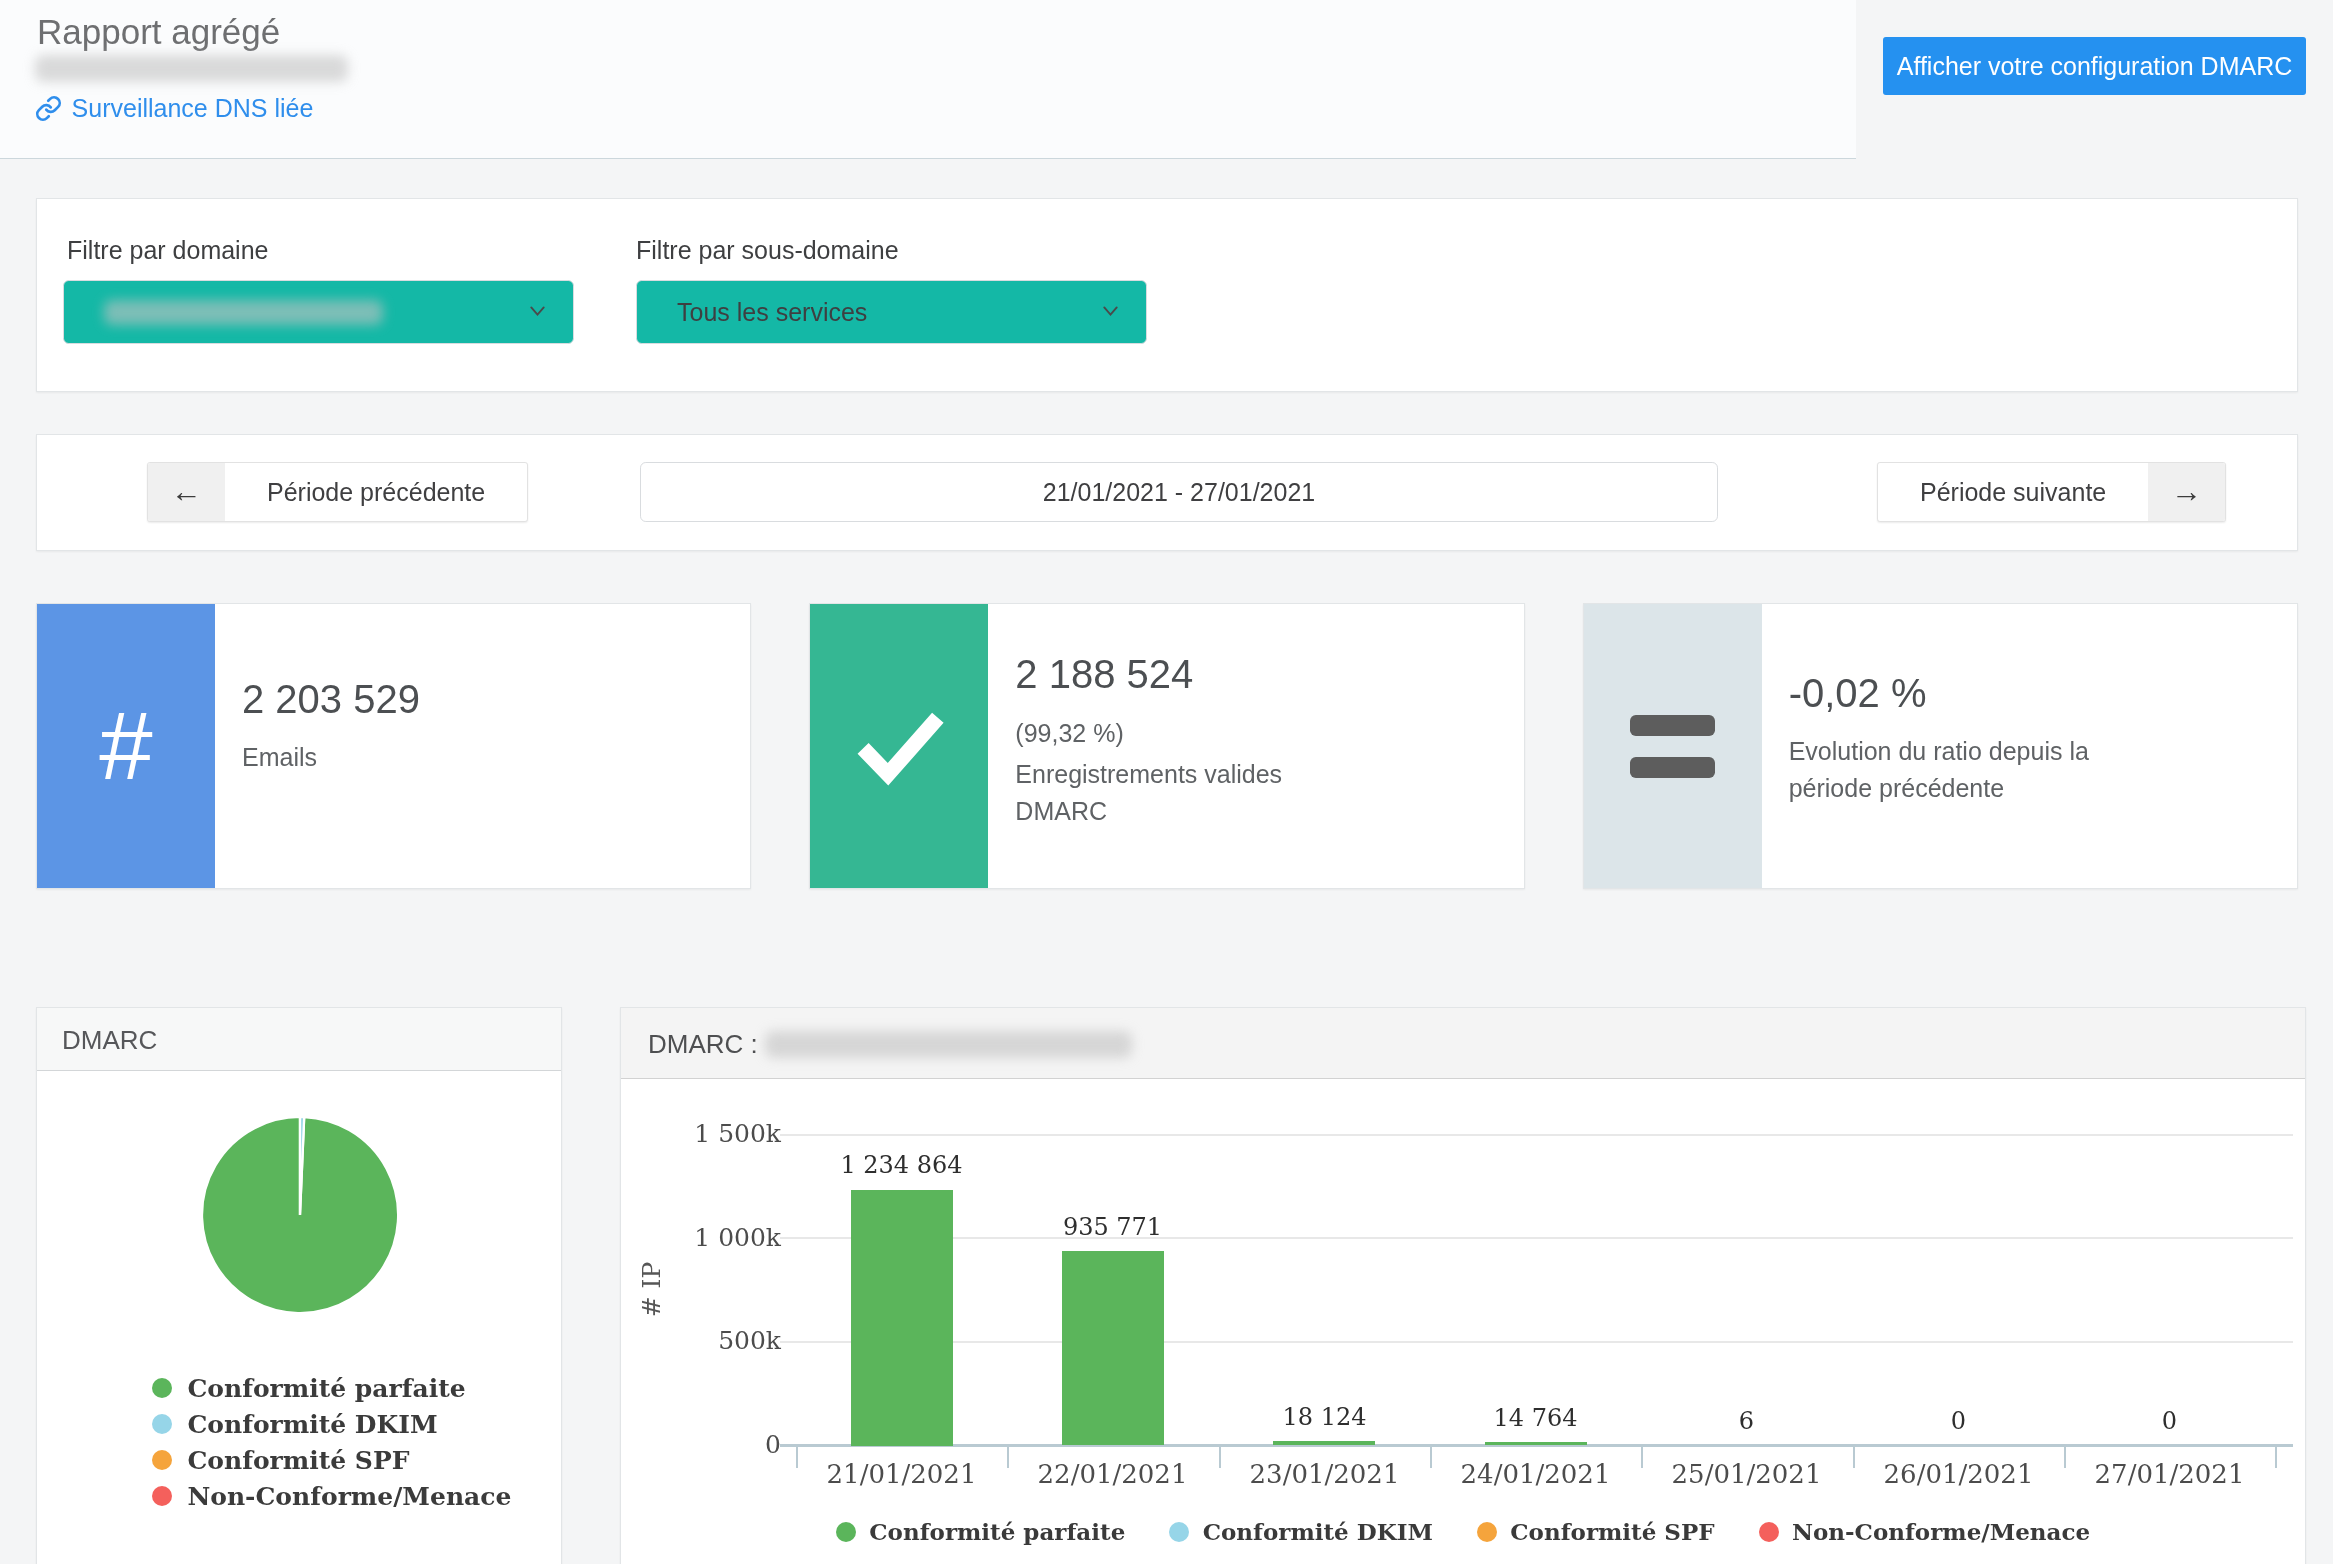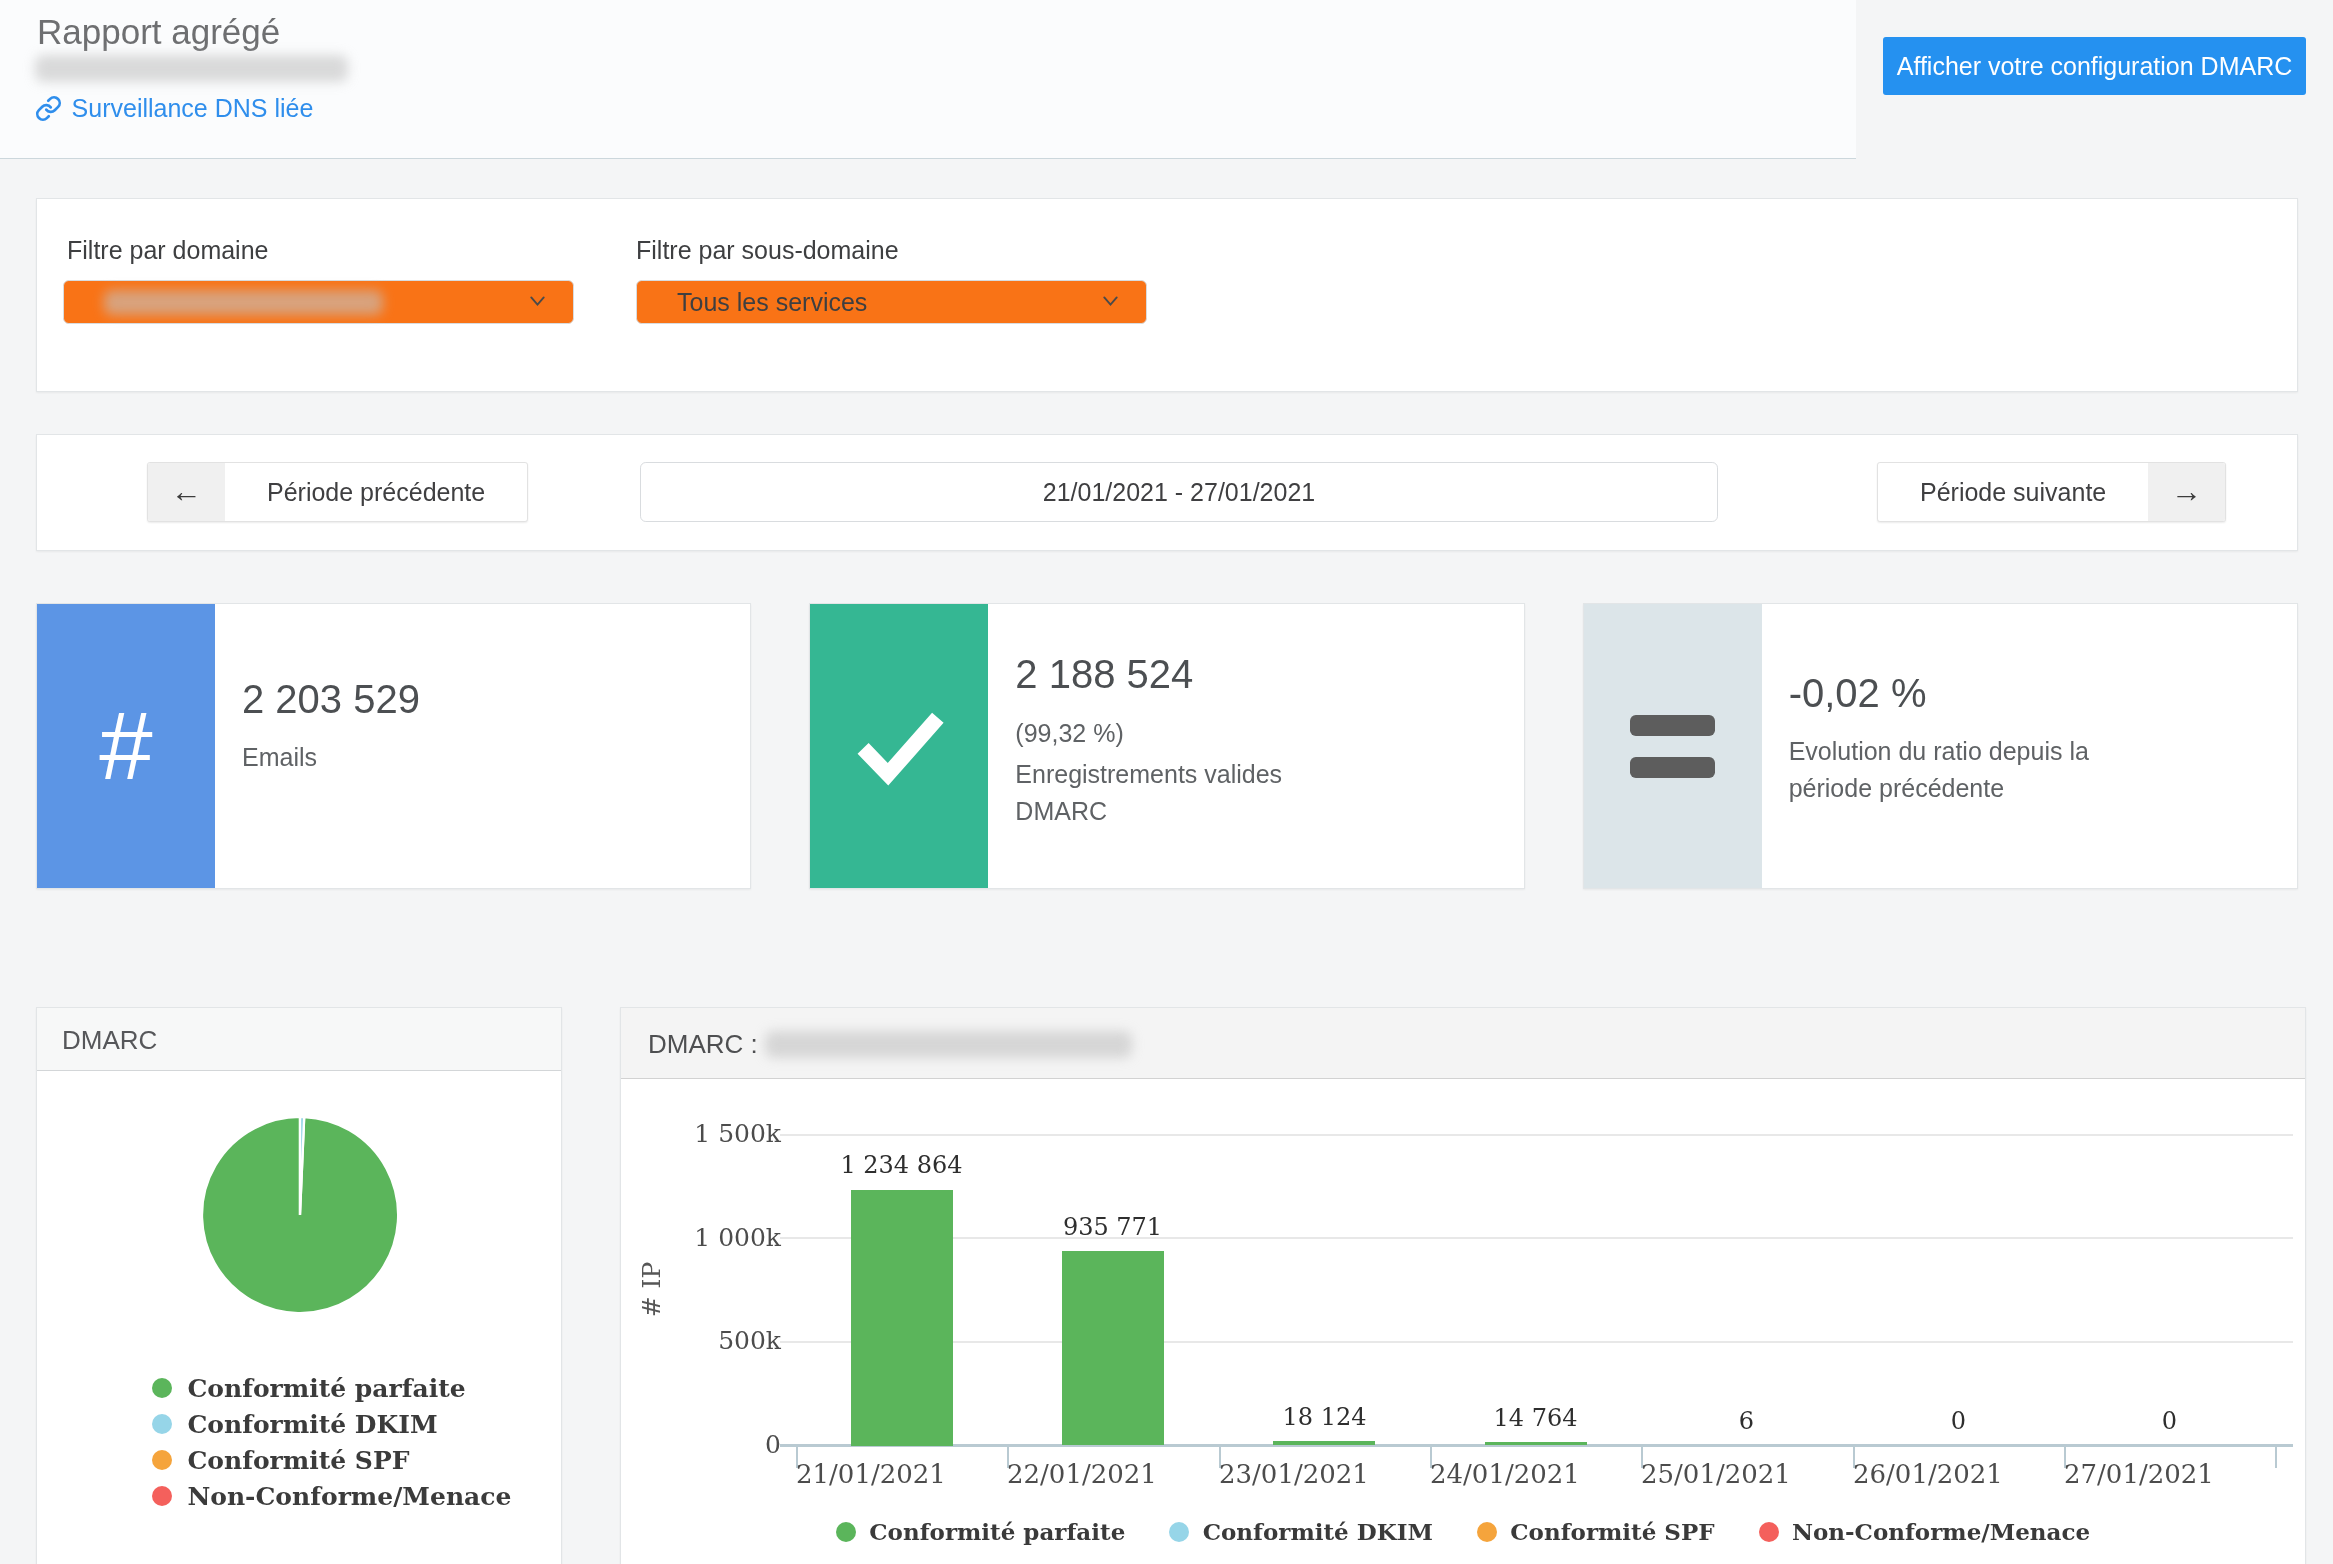--- a/index.html
+++ b/index.html
@@ -20,21 +20,21 @@
                 font-family:inherit; cursor:pointer; }
 
   
   .card { position:absolute; background:#ffffff; border:1px solid #e2e5e7; box-shadow:0 1px 1.9px rgba(0,0,0,.05); }
 
   
   .filter-card { left:36px; top:198px; width:2262px; height:194px; }
   .filter-label { position:absolute; top:37px; font-size:25px; color:#3e3f41; }
   .lab-domain { left:30px; }
   .lab-sub { left:599px; }
-  .select { position:absolute; top:81px; width:511px; height:44px; background:#f97316;
+  .select { position:absolute; top:81px; width:511px; height:64px; background:#14b8a6;
             border:1px solid #d8dcdf; border-radius:5.8px; display:flex; align-items:center;
             padding:0 23px 0 40px; cursor:pointer; }
   .sel-domain { left:26px; }
   .sel-sub { left:599px; }
   .select .val { font-size:25px; color:#3e3f41; }
   .select .chev { margin-left:auto; }
   .sel-blur { width:279px; height:25px; }
 
   
   .period-card { left:36px; top:434px; width:2262px; height:117px; }
@@ -85,21 +85,21 @@
   .bar-head .blur-chip { position:absolute; left:144px; top:23px; width:367px; height:27px; }
   .bar-body { position:absolute; left:0; top:72px; right:0; bottom:0; background:#fff;
               font-family:"DejaVu Serif", serif; }
   .gridline { position:absolute; height:1.9px; background:#e8e8e8; }
   .axisline { position:absolute; height:2.9px; background:#b9cad2; }
   .xtick { position:absolute; width:1.9px; background:#b9cad2; }
   .ylab { position:absolute; left:0; width:160px; text-align:right; font-size:25px; color:#4c4c4c; }
   .ytitle { position:absolute; font-size:25px; color:#565656; transform:rotate(-90deg); transform-origin:center; }
   .vbar { position:absolute; }
   .vlab { position:absolute; font-size:24px; color:#2e2e2e; text-align:center; }
-  .xlab { position:absolute; font-size:26px; color:#4c4c4c; text-align:left; }
+  .xlab { position:absolute; font-size:26px; color:#4c4c4c; text-align:center; }
   .bar-legend { position:absolute; left:0; right:0; display:flex; justify-content:center; gap:44px; }
   .bar-legend .item { display:flex; align-items:center; gap:13.4px; font-weight:bold; font-size:23px; color:#3a3a3a; }
 </style>
 </head>
 <body>
 
 <div id="page">
 
   <div class="topbar">
     <div class="page-title">Rapport agrégé</div>

